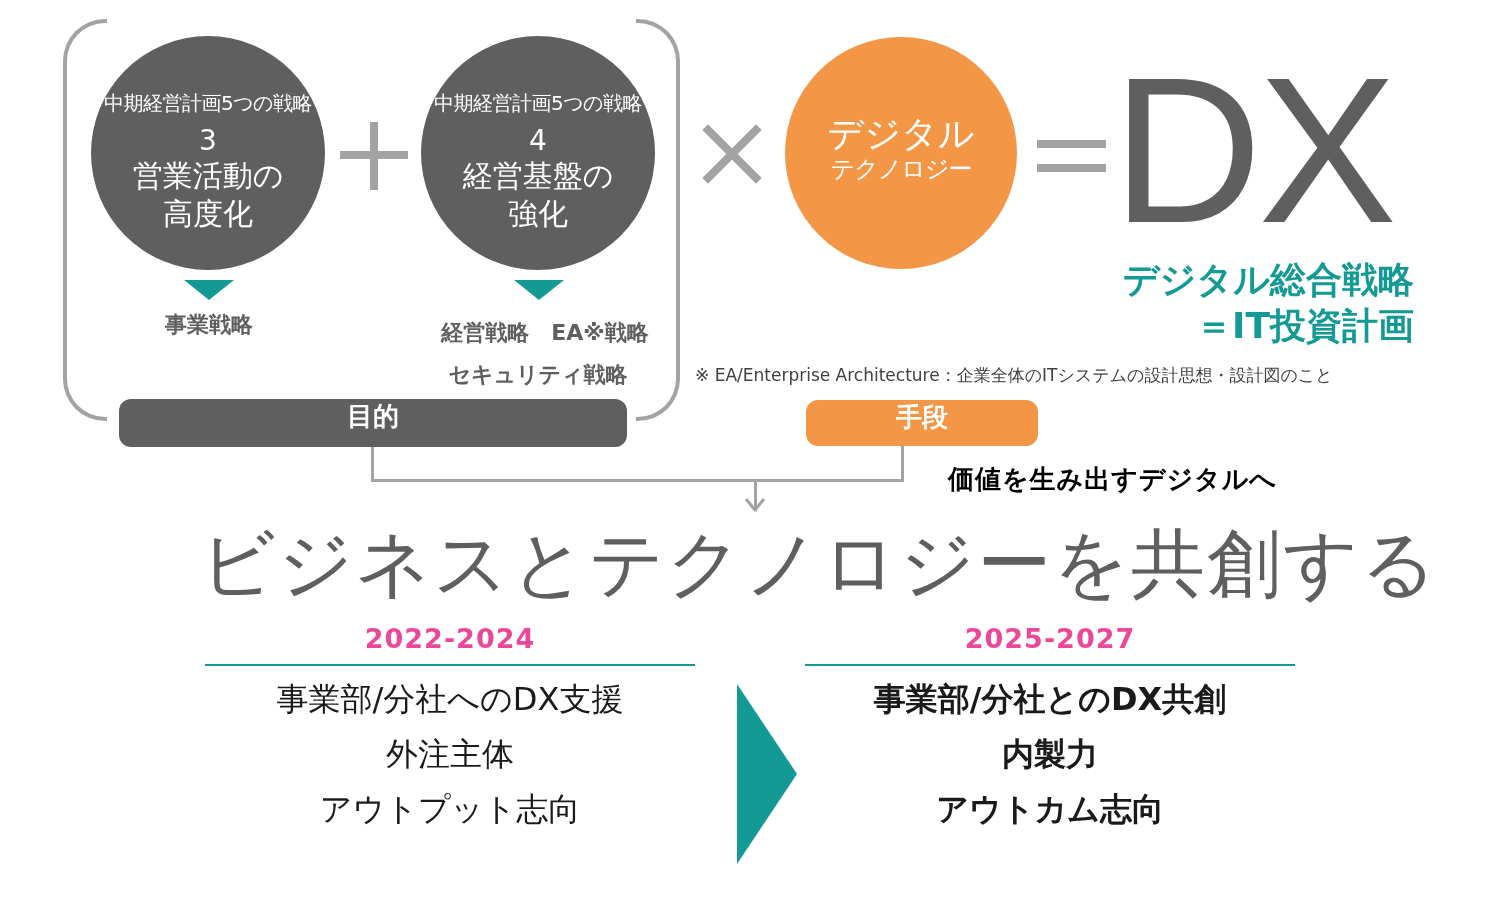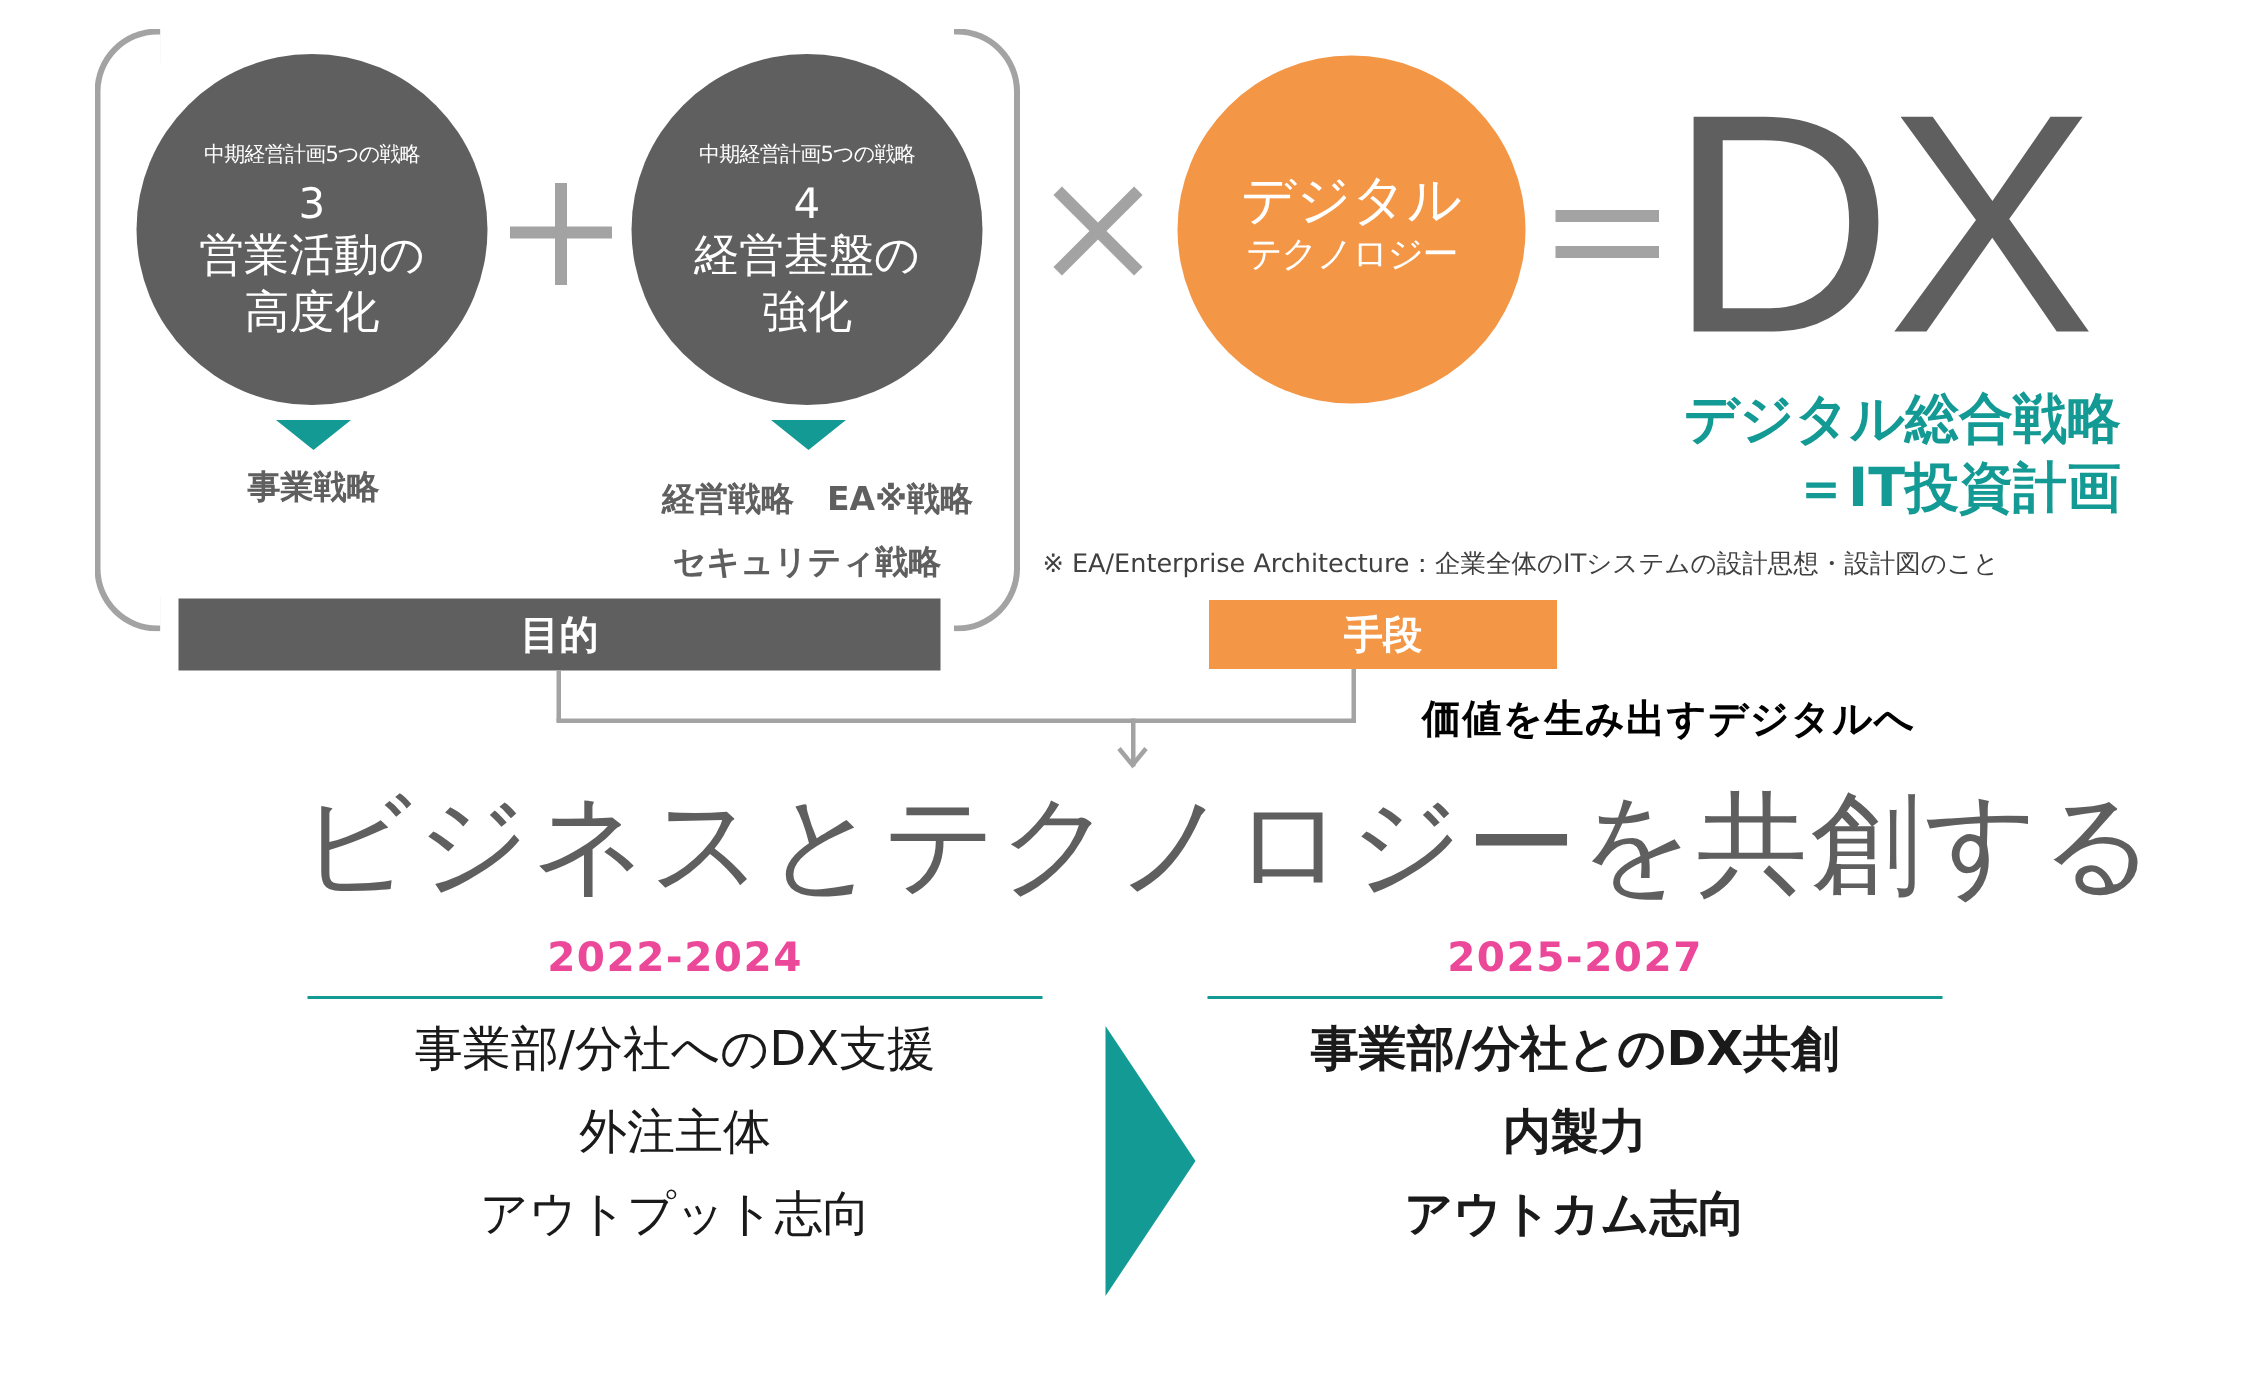--- a/index.html
+++ b/index.html
@@ -4,39 +4,39 @@
   <style>
     html, body { margin: 0; padding: 0; background: #ffffff; }
     body { width: 1500px; height: 918px; position: relative; overflow: hidden;
            font-family: "DejaVu Sans", "Liberation Sans", sans-serif; color: #5f5f5f; }
     .bracket { position: absolute; border: 4px solid #a3a3a3; box-sizing: border-box; }
     .bracket-left { left: 63px; top: 19px; width: 44px; height: 402px; border-right: none; border-radius: 42px 0 0 42px; }
     .bracket-right { left: 636px; top: 19px; width: 44px; height: 402px; border-left: none; border-radius: 0 42px 42px 0; }
     .circle { position: absolute; border-radius: 50%; display: flex; flex-direction: column; align-items: center; justify-content: center; color: #ffffff; text-align: center; }
     .circle-dark { background: #5f5f5f; width: 234px; height: 234px; }
     .circle-orange { background: #f39646; width: 232px; height: 232px; left: 785px; top: 37px; }
-    .circle .caption { font-size: 14px; letter-spacing: -0.5px; margin-bottom: 8px; margin-top: 16px; }
+    .circle .caption { font-size: 20px; letter-spacing: -0.5px; margin-bottom: 8px; margin-top: 16px; }
     .circle .num { font-size: 28px; line-height: 32px; }
     .circle .title { font-size: 30px; line-height: 38px; }
     .circle-orange .l1 { font-size: 36px; line-height: 40px; margin-top: -8px; }
     .circle-orange .l2 { font-size: 24px; line-height: 30px; letter-spacing: -1px; }
     .plus-h { position: absolute; left: 340px; top: 151px; width: 68px; height: 8px; background: #a3a3a3; }
     .plus-v { position: absolute; left: 370px; top: 122px; width: 8px; height: 68px; background: #a3a3a3; }
     .times { position: absolute; left: 700px; top: 122px; width: 64px; height: 64px; }
     .times::before, .times::after { content: ""; position: absolute; left: -6px; top: 28px; width: 76px; height: 8px; background: #a3a3a3; }
     .times::before { transform: rotate(45deg); }
     .times::after { transform: rotate(-45deg); }
     .eq1 { position: absolute; left: 1037px; top: 140px; width: 69px; height: 8px; background: #a3a3a3; }
     .eq2 { position: absolute; left: 1037px; top: 164px; width: 69px; height: 8px; background: #a3a3a3; }
     .dx { position: absolute; left: 1112px; top: 40px; font-size: 208px; line-height: 220px; color: #5f5f5f; font-family: "Liberation Sans", sans-serif; letter-spacing: -4px; }
     .teal-title { position: absolute; right: 86px; text-align: right; color: #139a94; font-weight: bold; font-size: 36px; line-height: 44px; }
     .down-tri { position: absolute; width: 0; height: 0; border-left: 25px solid transparent; border-right: 25px solid transparent; border-top: 20px solid #139a94; }
     .sub-label { position: absolute; font-size: 22px; font-weight: bold; color: #5f5f5f; text-align: center; white-space: nowrap; }
     .footnote { position: absolute; left: 695px; top: 364px; font-size: 17px; color: #404040; white-space: nowrap; }
-    .bar { position: absolute; border-radius: 0; color: #ffffff; font-size: 26px; font-weight: bold; display: flex; align-items: center; justify-content: center; }
+    .bar { position: absolute; border-radius: 12px; color: #ffffff; font-size: 26px; font-weight: bold; display: flex; justify-content: center; }
     .bar-purpose { left: 119px; top: 399px; width: 508px; height: 48px; background: #5f5f5f; }
     .bar-means { left: 785px; top: 400px; width: 232px; height: 46px; background: #f39646; margin-left: 21px; }
     .conn { position: absolute; background: #a3a3a3; }
     .arrow-head { position: absolute; left: 743px; top: 497px; width: 24px; height: 16px; }
     .tagline { position: absolute; left: 948px; top: 462px; font-size: 26px; font-weight: bold; color: #000000; letter-spacing: 1px; white-space: nowrap; }
     .main-title { position: absolute; left: 200px; top: 518px; width: 1110px; text-align: center; font-size: 74px; font-weight: normal; color: #5f5f5f; letter-spacing: 2px; line-height: 90px; white-space: nowrap; }
     .period { position: absolute; width: 490px; text-align: center; }
     .period .year { font-size: 27px; font-weight: bold; color: #ec4899; line-height: 46px; letter-spacing: 1px; }
     .period .rule { height: 2px; background: #139a94; margin: 2px 0 6px 0; }
     .period .item { font-size: 32px; line-height: 55px; color: #1a1a1a; white-space: nowrap; }

